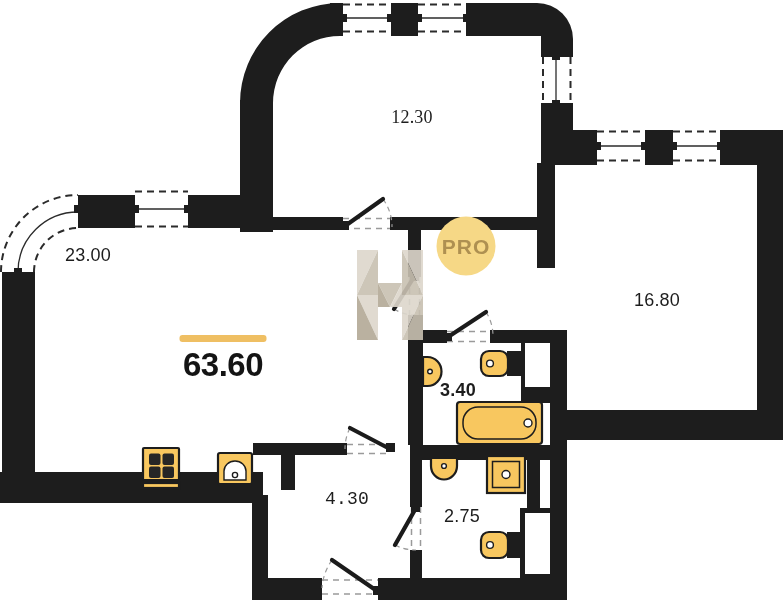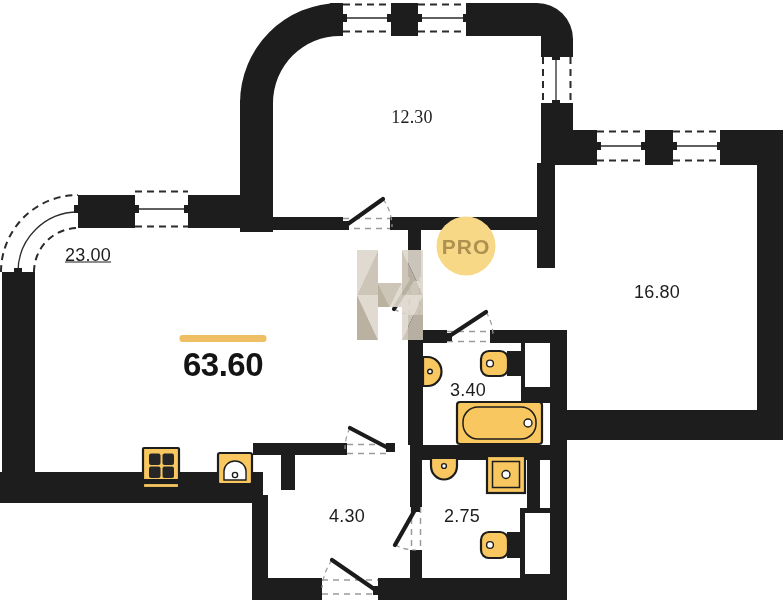--- a/index.html
+++ b/index.html
@@ -226,24 +226,24 @@
       <polygon points="378,283 402,283 390,307" fill="var(--watermark-beige-2,#c8c0b1)"></polygon>
       <polygon points="378,283 390,307 378,307" fill="var(--watermark-beige-3,#b3a996)"></polygon>
       <polygon points="402,283 402,307 390,307" fill="var(--watermark-beige-1,#ddd7cc)"></polygon>
     </g>
     <g>
       <circle cx="466" cy="246" r="29.5" fill="var(--badge-bg,#f6d886)"></circle>
       <text class="pro-text" x="466" y="254" text-anchor="middle">PRO</text>
     </g>
   </svg>
 
-  <div class="area-label" style="left:88px;top:255px;text-decoration:underline;">23.00</div>
+  <div class="area-label" style="left:88px;top:255px;">23.00</div>
   <div class="area-label" style="left:412px;top:117px;font-family:Liberation Serif, serif;">12.30</div>
-  <div class="area-label" style="left:657px;top:292px;">16.80</div>
-  <div class="area-label" style="left:468px;top:390px;">3.40</div>
-  <div class="area-label" style="left:347px;top:516px;">4.30</div>
+  <div class="area-label" style="left:657px;top:300px;">16.80</div>
+  <div class="area-label" style="left:458px;top:390px;font-weight:bold;">3.40</div>
+  <div class="area-label" style="left:347px;top:499px;font-family:Liberation Mono, monospace;">4.30</div>
   <div class="area-label" style="left:462px;top:516px;">2.75</div>
 
   <div class="total-wrap">
     <div class="total-bar"></div>
     <div class="total-value">63.60</div>
   </div>
 </div>
 
 </body></html>

